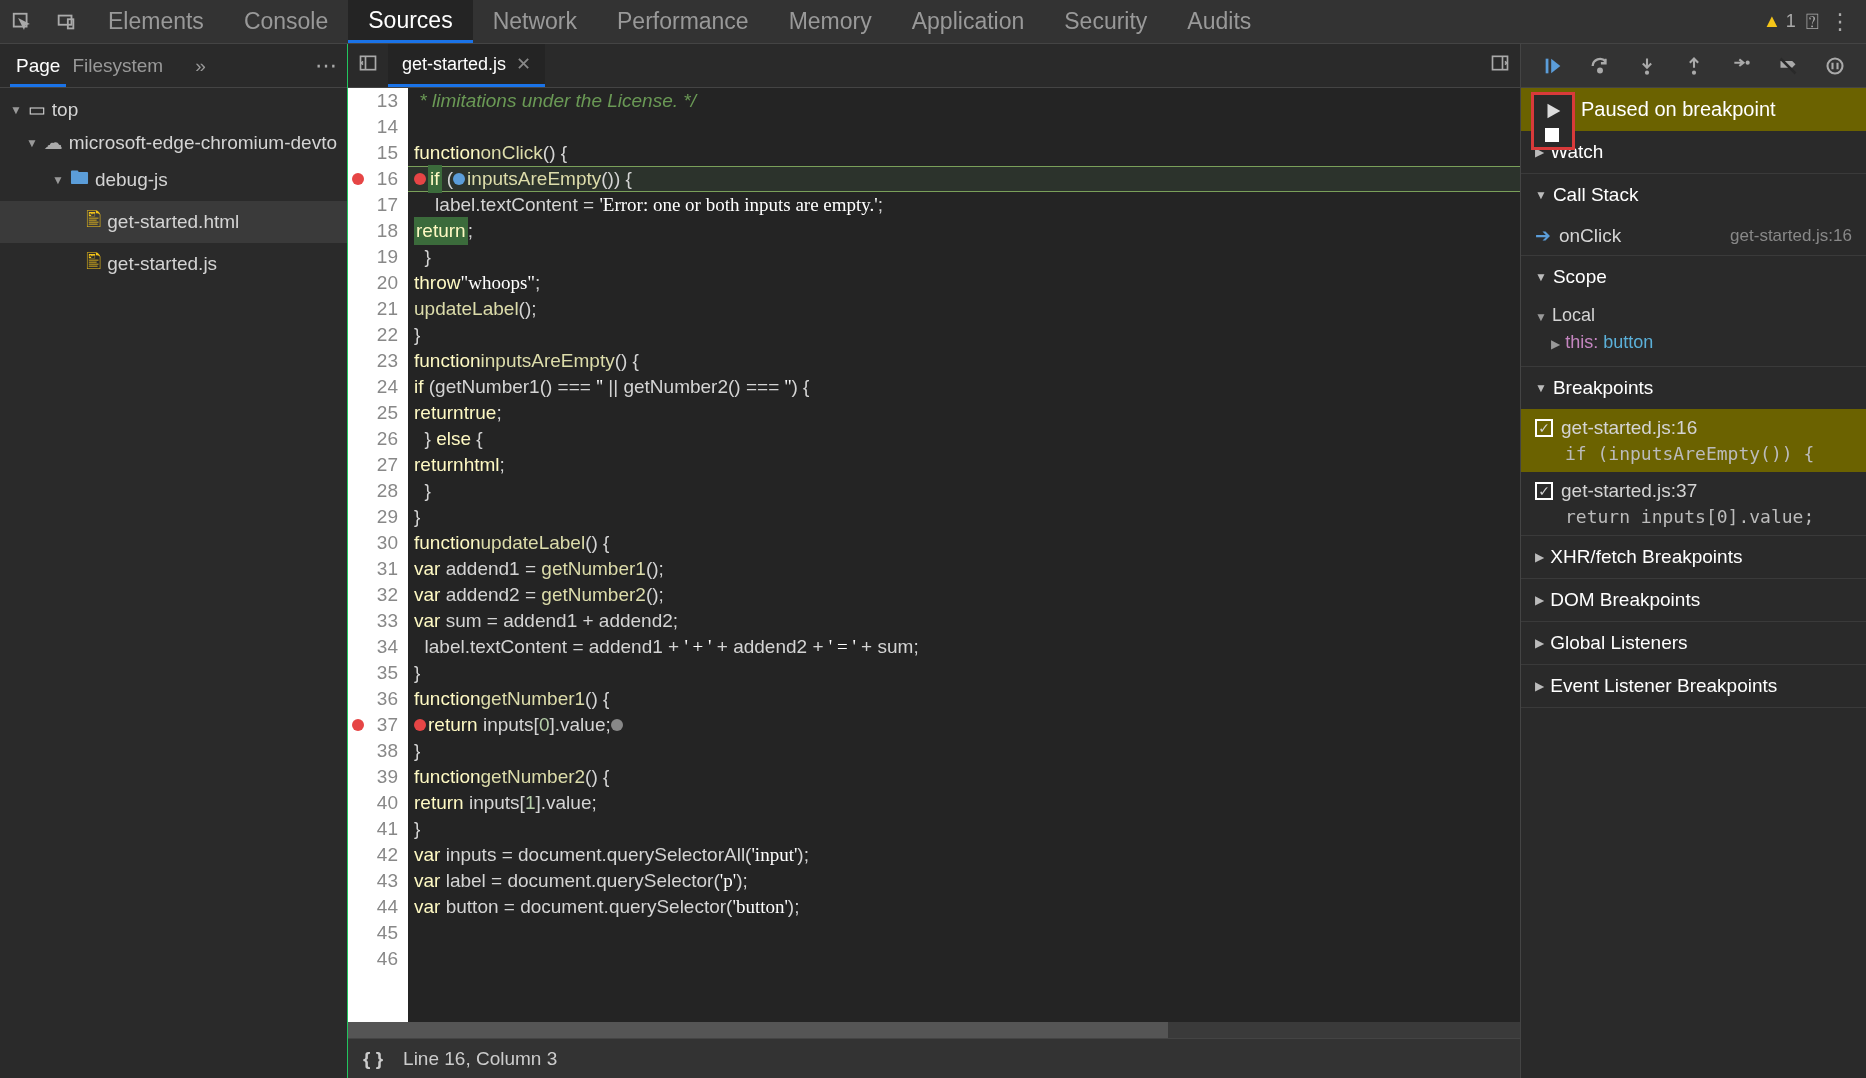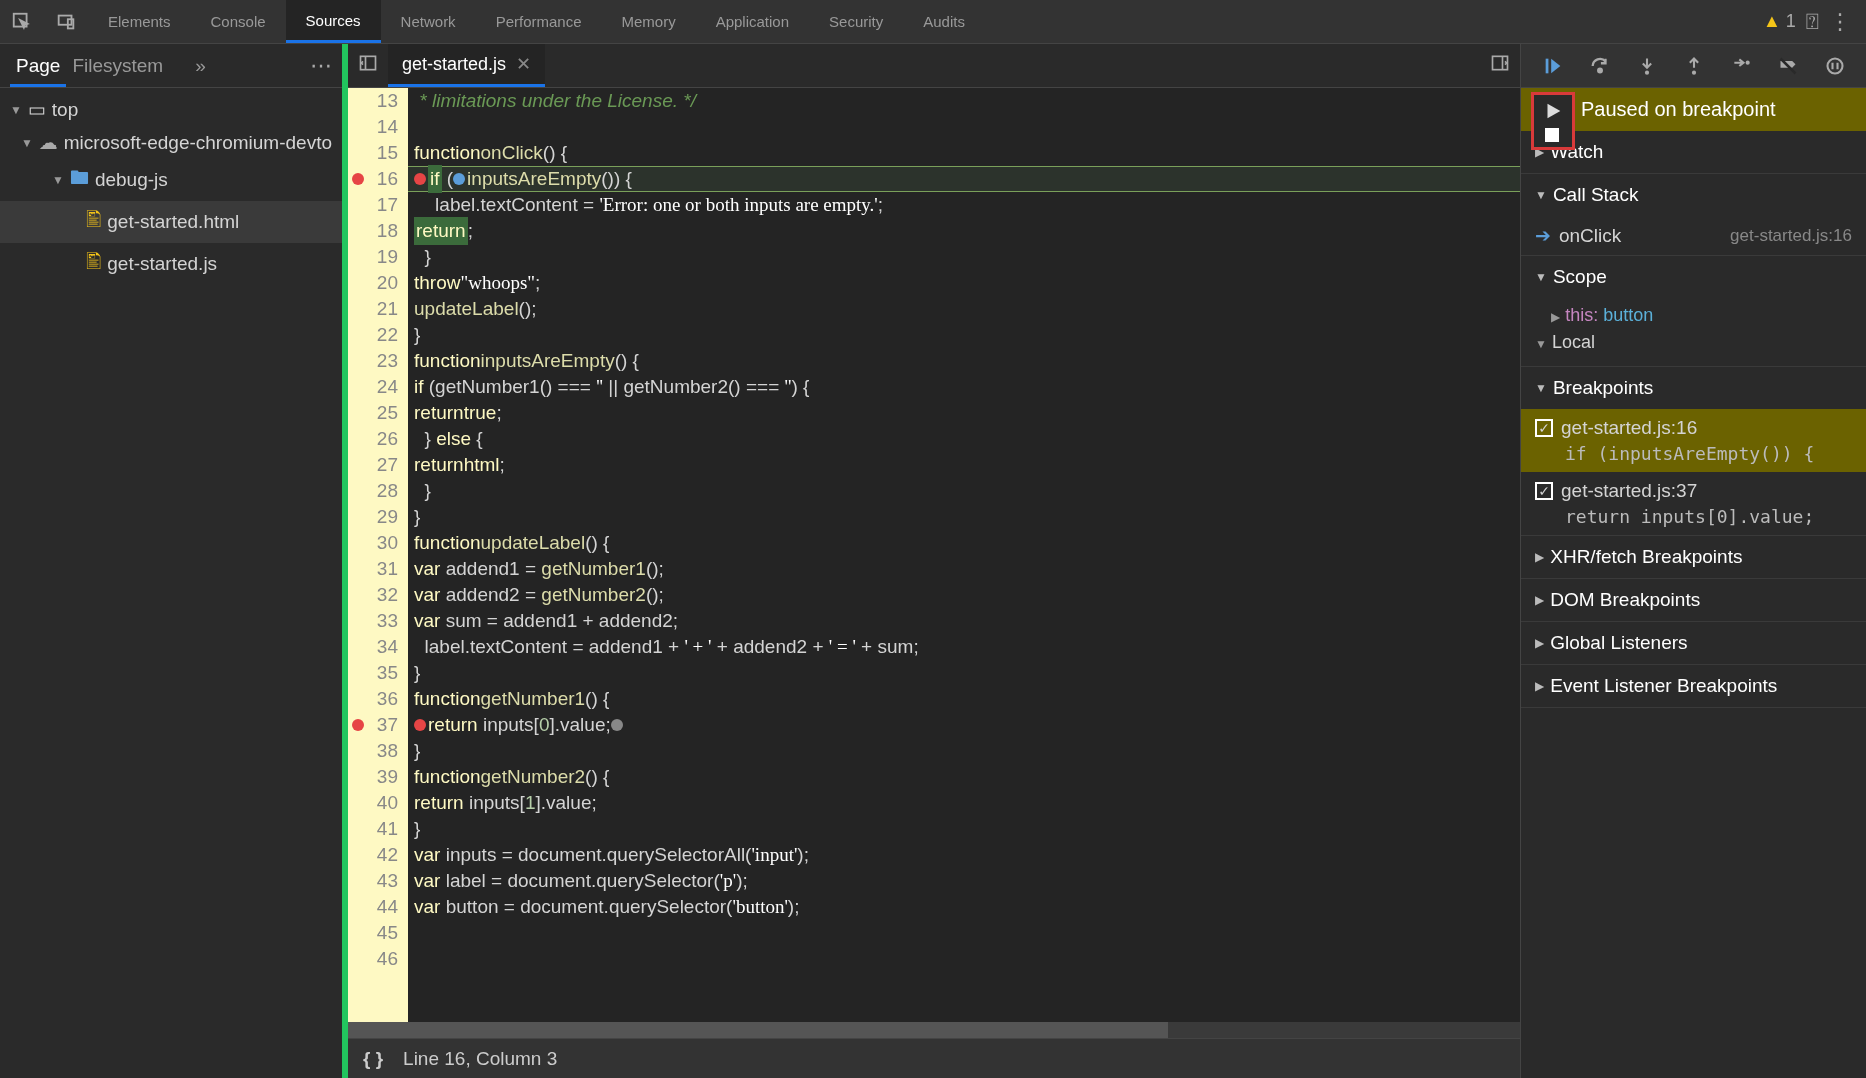--- a/index.html
+++ b/index.html
@@ -2,31 +2,31 @@
 <html><head>
 <meta charset="utf-8">
 <style>
 * { margin: 0; padding: 0; box-sizing: border-box; font-family: -apple-system, "Segoe UI", Arial, sans-serif; }
 body { background: #242424; color: #d4d4d4; font-size: 18px; overflow: hidden; }
 
 
 .top-toolbar { height: 44px; background: #333333; display: flex; align-items: center; border-bottom: 1px solid #444; }
 .top-toolbar .devtools-icon { width: 44px; height: 44px; display: flex; align-items: center; justify-content: center; color: #aaa; cursor: pointer; }
 .top-toolbar .tabs { display: flex; height: 100%; }
-.top-toolbar .tab { padding: 2px 20px; display: flex; align-items: center; color: #999; cursor: pointer; font-size: 15px; }
+.top-toolbar .tab { padding: 2px 20px; display: flex; align-items: center; color: #999; cursor: pointer; font-size: 23px; }
 .top-toolbar .tab.active { background: #242424; color: #fff; border-bottom: 3px solid #1a73e8; }
 .top-toolbar .spacer { flex: 1; }
 .top-toolbar .right-icons { display: flex; align-items: center; gap: 10px; padding-right: 15px; color: #aaa; }
 .warn-icon { color: #f5c518; }
 
 
 .main { display: flex; height: calc(100vh - 44px); }
 
 
-.sidebar { width: 348px; background: #2a2a2a; display: flex; flex-direction: column; border-right: 6px solid #22c55e; }
+.sidebar { width: 348px; background: #2a2a2a; display: flex; flex-direction: column; border-right: 1px solid #22c55e; }
 .sidebar-tabs { height: 44px; display: flex; align-items: center; gap: 20px; padding: 0 10px; border-bottom: 1px solid #444; }
 .sidebar-tab { color: #999; font-size: 19px; cursor: pointer; padding: 8px 6px; }
 .sidebar-tab.active { color: #fff; border-bottom: 3px solid #1a73e8; }
 .sidebar-more { margin-left: auto; color: #aaa; cursor: pointer; font-size: 22px; }
 .tree { flex: 1; padding: 5px 0; font-size: 19px; }
 .tree-item { padding: 5px 10px; display: flex; align-items: center; gap: 6px; cursor: pointer; white-space: nowrap; }
 .tree-item.selected { background: #3a3a3a; }
 .tree-item .indent { display: inline-block; }
 .tri { font-size: 12px; color: #999; }
 .folder-ico { color: #5b9dd9; }
@@ -35,21 +35,21 @@
 
 
 .editor { flex: 1; display: flex; flex-direction: column; min-width: 0; }
 .editor-tabbar { height: 44px; background: #2a2a2a; display: flex; align-items: center; border-bottom: 1px solid #444; }
 .panel-toggle { width: 40px; text-align: center; color: #aaa; cursor: pointer; }
 .file-tab { height: 100%; display: flex; align-items: center; gap: 10px; padding: 0 14px; background: #242424; color: #fff; border-bottom: 3px solid #1a73e8; cursor: pointer; }
 .file-tab .close { color: #888; cursor: pointer; }
 .editor-tabbar .spacer { flex: 1; }
 
 .code-container { flex: 1; display: flex; font-family: Menlo, Consolas, monospace; font-size: 19px; line-height: 26px; overflow: auto; position: relative; }
-.gutter { background: #fef9c3; text-align: right; color: #888; user-select: none; }
+.gutter { background: #ffffff; text-align: right; color: #888; user-select: none; }
 .gutter-line { height: 26px; padding: 0 10px 0 4px; display: flex; align-items: center; justify-content: flex-end; position: relative; width: 60px; }
 .bp-dot { position: absolute; left: 4px; width: 12px; height: 12px; border-radius: 50%; background: #e64545; }
 .code-lines { flex: 1; }
 .code-line { height: 26px; padding-left: 6px; white-space: pre; display: flex; align-items: center; position: relative; }
 .code-line.current { background: rgba(60,80,60,0.35); border-top: 1px solid #7aa05a; border-bottom: 1px solid #7aa05a; }
 .inline-bp { display: inline-block; width: 12px; height: 12px; border-radius: 50%; background: #e64545; margin-right: 2px; vertical-align: middle; }
 .inline-bp.blue { background: #5b9dd9; }
 .inline-bp.grey { background: #888; }
 
 .kw { color: #fef9c3; }
@@ -353,22 +353,22 @@
           </div>
         </div>
     </div>
 
     <div class="dbg-section">
       <div class="dbg-header">
         <span class="tri">▼</span>
           <span>Scope</span>
       </div>
       <div class="scope-body">
+        <div class="scope-line"><span class="tri">▼</span> <span>Local</span></div>
         <div class="scope-line" style="padding-left:16px;"><span class="tri">▶</span> <span class="scope-kw">this:</span> <span class="scope-val">button</span></div>
-        <div class="scope-line"><span class="tri">▼</span> <span>Local</span></div>
       </div>
     </div>
 
     <div class="dbg-section">
       <div class="dbg-header">
         <span class="tri">▼</span>
           <span>Breakpoints</span>
       </div>
       <div id="bp-list">
           <div class="bp-item active">

